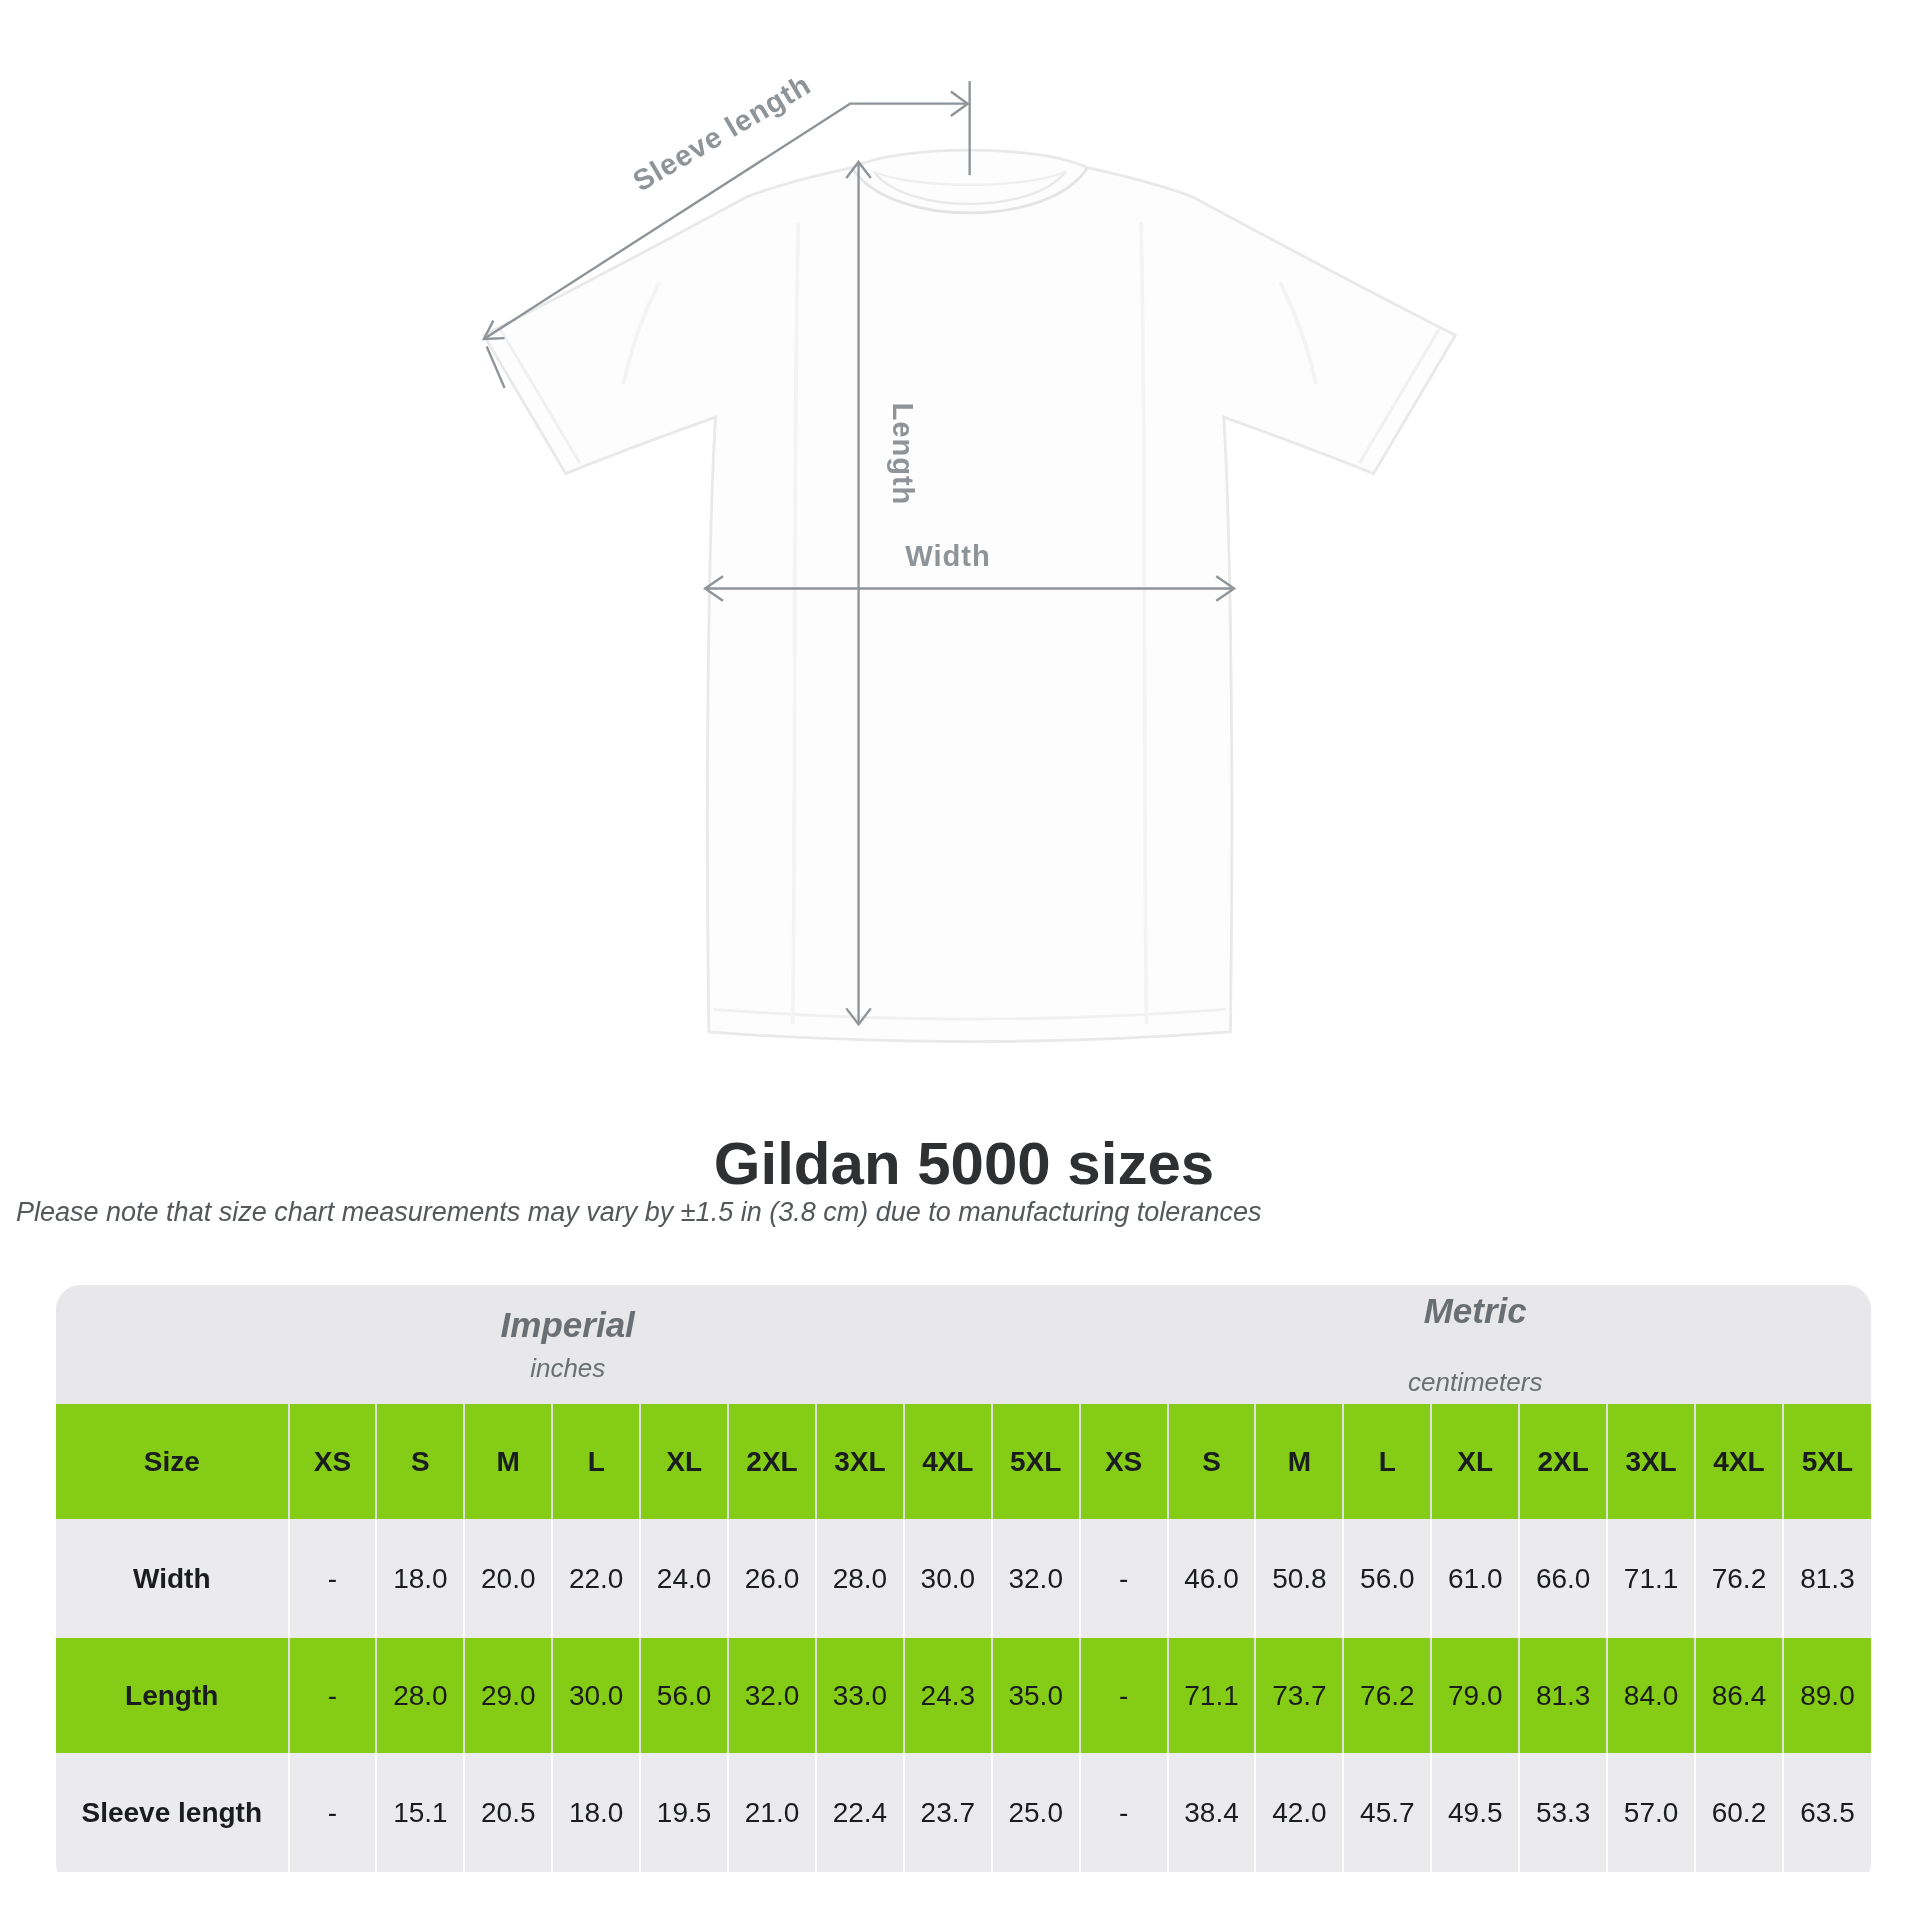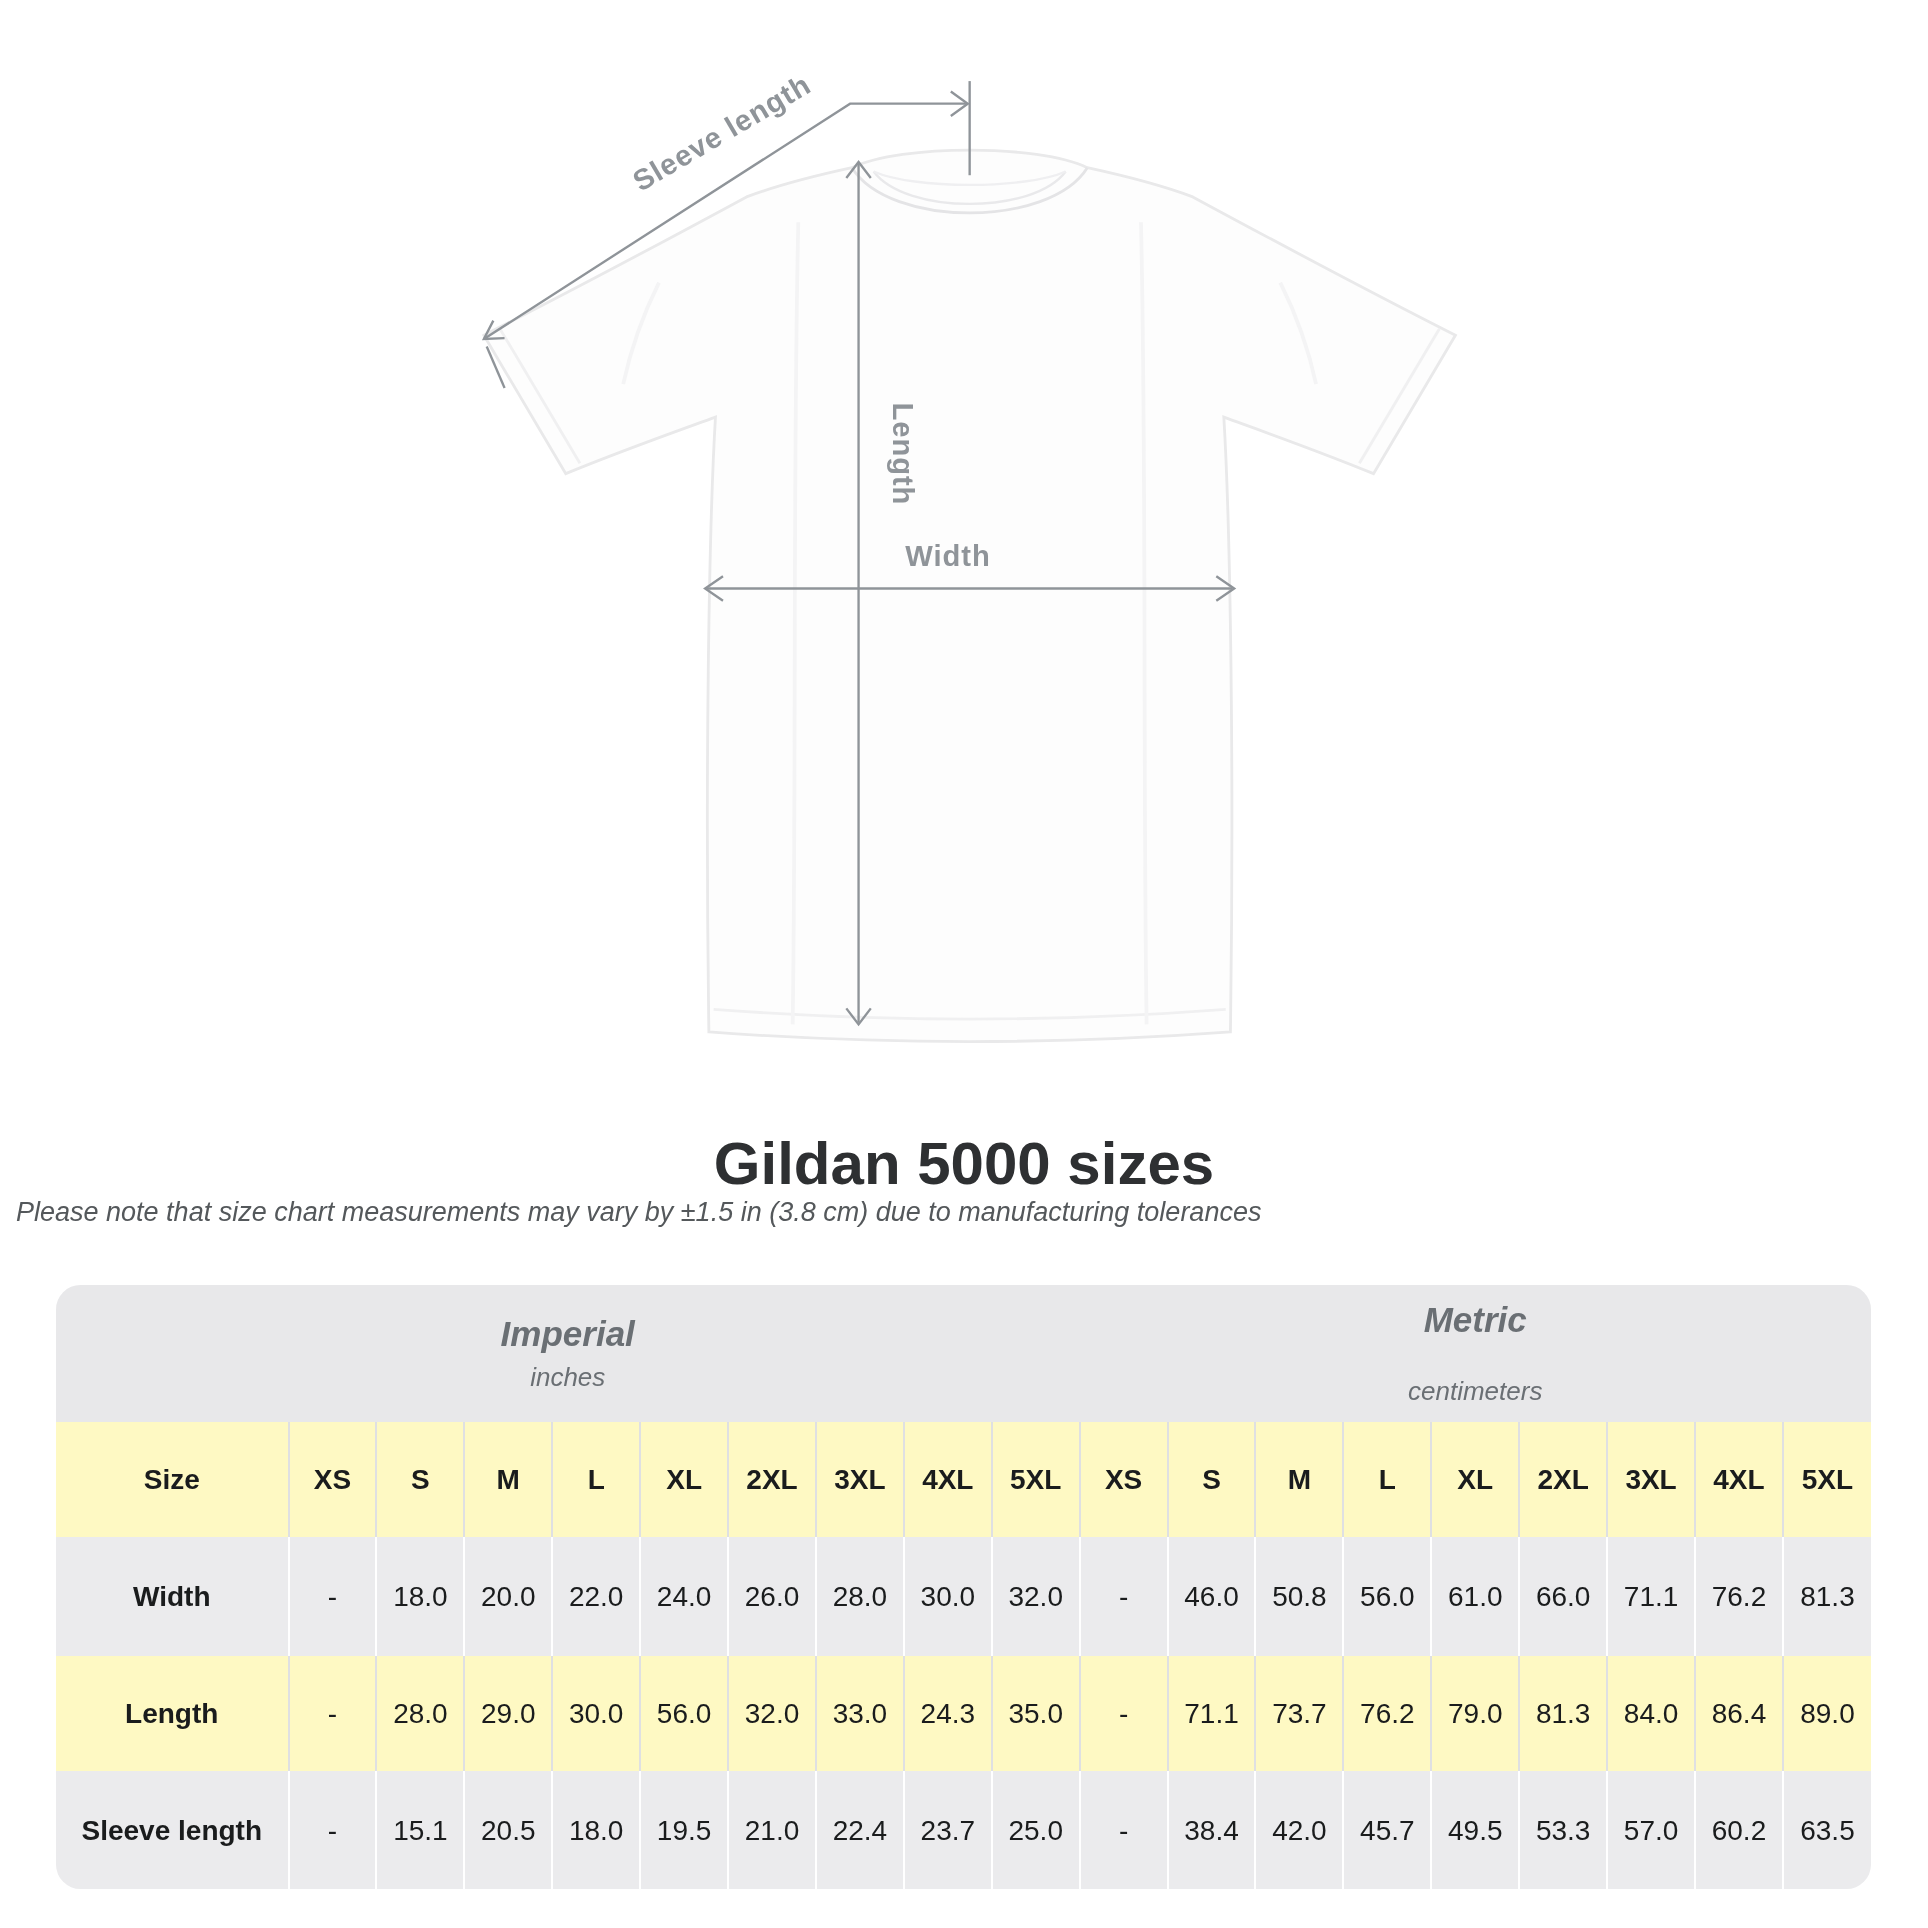--- a/index.html
+++ b/index.html
@@ -14,35 +14,35 @@
 
   
   .page-title{position:absolute;top:1129px;left:0;width:100%;text-align:center;
               font-size:60px;font-weight:bold;color:var(--title-dark,#2e3032);}
   .page-subtitle{position:absolute;top:1197px;left:16px;width:100%;text-align:left;
               font-size:27px;font-style:italic;color:var(--subtitle-gray,#54585b);}
 
   
   .table-wrap{position:absolute;left:56px;top:1285px;width:1815px;height:604px;
               border-radius:24.5px;overflow:hidden;background:#ffffff;}
-  .unit-band{display:flex;height:137px;background:var(--table-band-bg,#e8e8ea);}
+  .unit-band{display:flex;height:119px;background:var(--table-band-bg,#e8e8ea);}
   .unit-band .half{display:flex;flex-direction:column;align-items:center;
                    justify-content:center;gap:8.5px;}
   .unit-band .half.imperial{width:56.39%;}
   .unit-band .half.metric{width:43.61%;gap:36px;}
   .unit-name{font-size:35px;font-weight:bold;font-style:italic;
              color:var(--label-gray,#63686d);}
   .unit-sub{font-size:26px;font-style:italic;color:var(--label-gray,#63686d);}
 
   table.sizes{width:100%;height:467px;border-collapse:collapse;table-layout:fixed;}
   table.sizes td{text-align:center;vertical-align:middle;padding:0;
                  font-size:28px;color:var(--number-dark,#1a1c1d);}
   td.lbl{font-weight:bold;font-size:30px;color:var(--label-gray,#6a6f74);}
   td.szh{font-weight:bold;font-size:28px;color:var(--label-gray,#6a6f74);}
-  tr.r-white{background:#fef9c3;}
+  tr.r-white{background:#84cc16;}
   tr.r-gray{background:var(--row-alt-bg,#ebebed);}
   tr.r-white td + td{border-left:2.8px solid var(--separator-on-white,#dfe0e2);}
   tr.r-gray  td + td{border-left:2.8px solid var(--separator-on-gray,#ffffff);}
   tr.h-size{height:115px;} tr.h-width{height:119px;}
   tr.h-length{height:115px;} tr.h-sleeve{height:119px;}
 </style>
 </head>
 <body>
 
 <svg class="diagram" viewBox="0 0 2048 1165" xmlns="http://www.w3.org/2000/svg">

